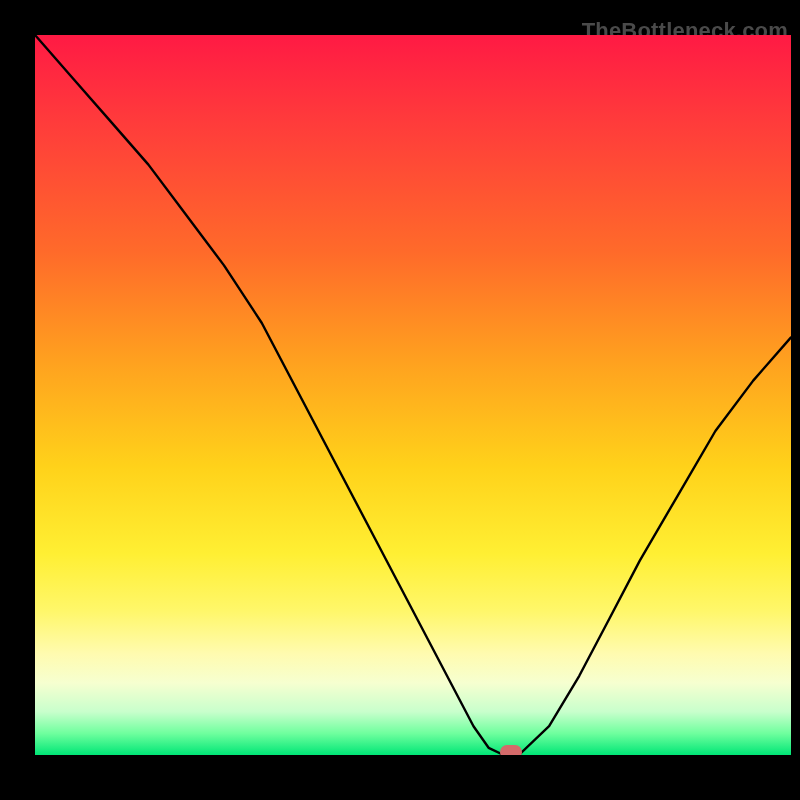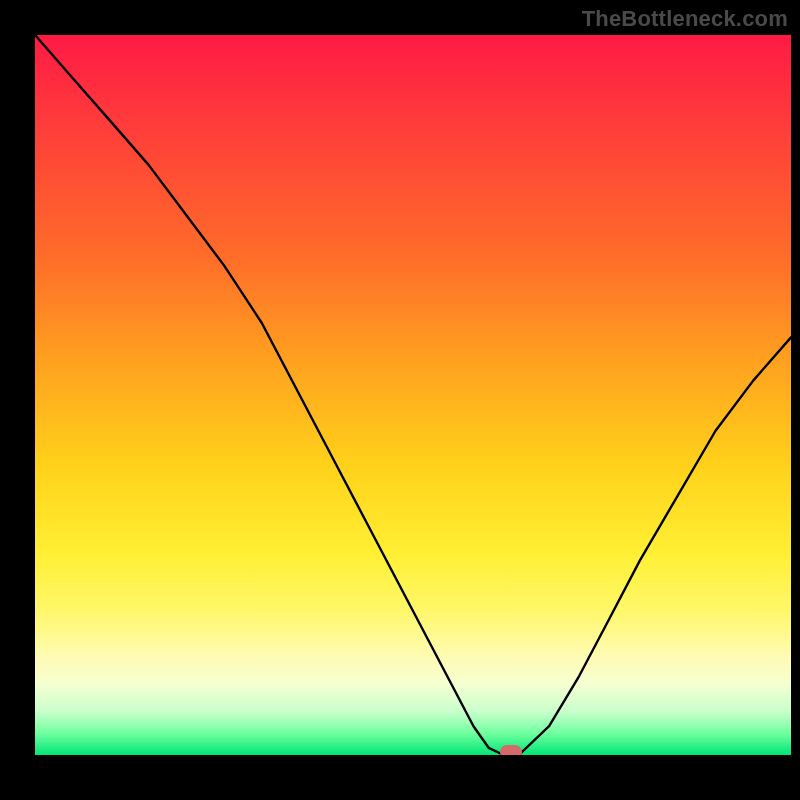--- a/index.html
+++ b/index.html
@@ -48,21 +48,21 @@
   .marker {
     position: absolute;
     width: 22px;
     height: 14px;
     border-radius: 7px;
     background: #d46a6a;
     transform: translate(-50%, -50%);
   }
   .watermark {
     position: absolute;
-    top: 6px;
+    top: 18px;
     right: 12px;
     font-family: Arial, Helvetica, sans-serif;
     font-size: 22px;
     font-weight: 600;
     color: #4a4a4a;
     letter-spacing: 0.2px;
   }
 </style>
 </head>
 <body>

